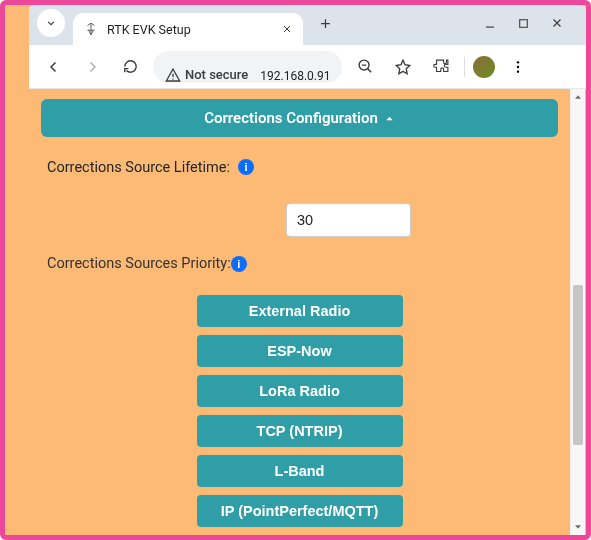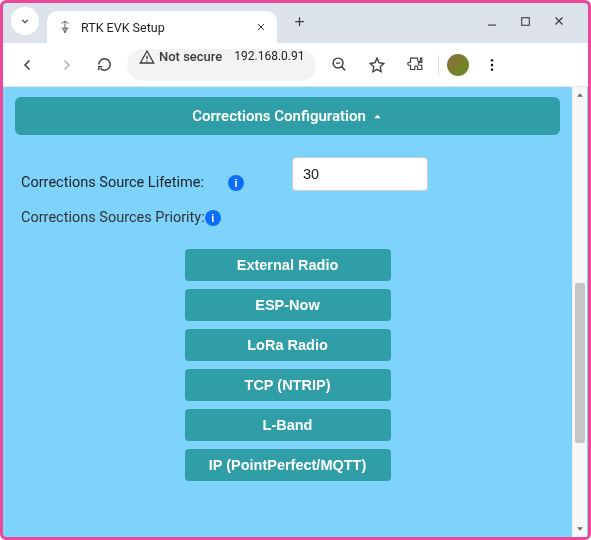--- a/index.html
+++ b/index.html
@@ -1,21 +1,21 @@
 <!DOCTYPE html>
 <html><head>
 <meta charset="utf-8">
 <style>
   * { box-sizing: border-box; }
   html, body { margin:0; padding:0; width:591px; height:540px;
     font-family:-apple-system,BlinkMacSystemFont,"Segoe UI",Roboto,Arial,sans-serif;
     background:#fff; overflow:hidden;}
   
-  .chrome { width:591px; height:540px; border:3px solid #ec4899; border-radius:6px;
-    position:relative; background:#7dd3fc; display:flex; flex-direction:column;}
+  .chrome { width:591px; height:540px; border:5px solid #ec4899; border-radius:6px;
+    position:relative; background:#fdba74; display:flex; flex-direction:column;padding-left:24px;}
   .tabstrip { height:40px; background:#dde3ea; display:flex; align-items:flex-end;
     padding:0 8px 0 8px; border-radius:5px 5px 0 0; gap:8px;}
   .tab { background:#fff; height:32px; border-radius:10px 10px 0 0;
     display:flex; align-items:center; padding:0 10px; gap:8px; font-size:12.5px;
     color:#1f1f1f; min-width:230px; position:relative;}
   .tab-mini { width:28px; height:28px; border-radius:14px; background:#fff;
     display:flex; align-items:center; justify-content:center; align-self:center;
     margin-bottom:4px;}
   .tab .close { margin-left:auto; display:flex; align-items:center;}
   .newtab { width:28px; height:28px; display:flex; align-items:center;
@@ -23,41 +23,41 @@
   .wincontrols { margin-left:auto; display:flex; gap:20px; padding-right:14px;
     align-self:center; margin-bottom:4px;}
   .wincontrols span { display:flex; align-items:center;}
   
   .toolbar { height:44px; background:#fff; display:flex; align-items:center;
     padding:0 10px; gap:8px; border-bottom:1px solid #e6e6e6;}
   .iconbtn { width:30px; height:30px; border-radius:15px; display:flex;
     align-items:center; justify-content:center; color:#3c3c3c;}
   .iconbtn.dim { color:#b0b0b0; }
   .addr { background:#f1f3f4; height:32px; border-radius:16px; display:flex;
-    align-items:flex-start; padding:0 12px; gap:6px; min-width:180px; flex:0 0 auto;}
+    align-items:flex-end; padding:0 12px; gap:6px; min-width:180px; flex:0 0 auto;}
   .addr .warn { font-size:13px; color:#3c3c3c; display:flex; align-items:center;
     gap:4px; font-weight:500;}
   .addr .url { font-size:12px; color:#202124; margin-left:6px;}
   .avatar { width:22px; height:22px; border-radius:11px; background:linear-gradient(135deg,#8a6d3b,#6b8e23); }
   .vsep { width:1px; height:20px; background:#ddd; }
   
   .viewport { flex:1; position:relative; overflow:hidden;}
   .scroll { position:absolute; inset:0 16px 0 0; overflow:hidden;}
   .page { padding:10px 12px 0 12px; color:#333; }
   .header { background:#2f9ea6; color:#fff; text-align:center; font-weight:600;
     font-size:15px; padding:10px 0; border-radius:6px; display:flex;
     align-items:center; justify-content:center; gap:6px;}
-  .field-row { display:flex; align-items:flex-end; gap:24px; margin:22px 0 6px 0;
+  .field-row { display:flex; align-items:flex-start; gap:8px; margin:22px 0 6px 0;
     padding:0 6px; font-size:14.5px; color:#212529;}
   .field-row label { white-space:nowrap; }
   .info { width:16px; height:16px; border-radius:8px; background:#0d6efd;
     color:#fff; font-size:11px; font-weight:700; display:inline-flex;
     align-items:center; justify-content:center; font-family:"Segoe UI",Arial;}
-  .field-row input[type=text] { width:136px; height:34px; border:1px solid #ccc;
-    border-radius:4px; font-size:14.5px; padding:0 10px; color:#222; margin-left:24px;}
+  .field-row input[type=text] { width:125px; height:34px; border:1px solid #ccc;
+    border-radius:4px; font-size:14.5px; padding:0 10px; color:#222; margin-left:24px;margin-top:44px;}
   .prio-label { padding:0 6px; font-size:14.5px; margin-top:18px; display:flex;
     align-items:center; gap:0;}
   .btn-col { margin-top:23px; display:flex; flex-direction:column; gap:8px;
     align-items:center;}
   .pbtn { background:#2f9ea6; color:#fff; font-size:14.5px; font-weight:600;
     width:206px; padding:8px 0; text-align:center; border-radius:4px;
     border:none;}
   
   .vscroll { position:absolute; right:1px; top:0; bottom:0; width:15px;
     background:#f7f7f7; border-left:1px solid #eee;

